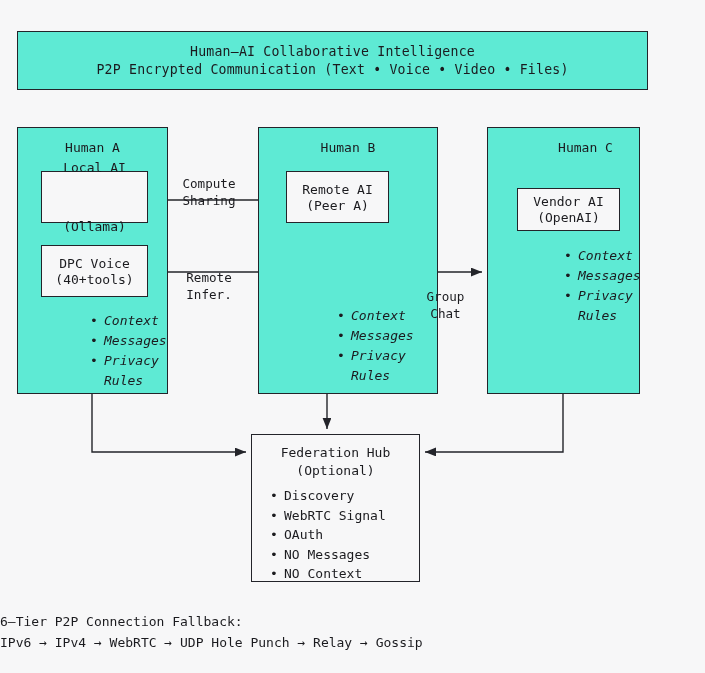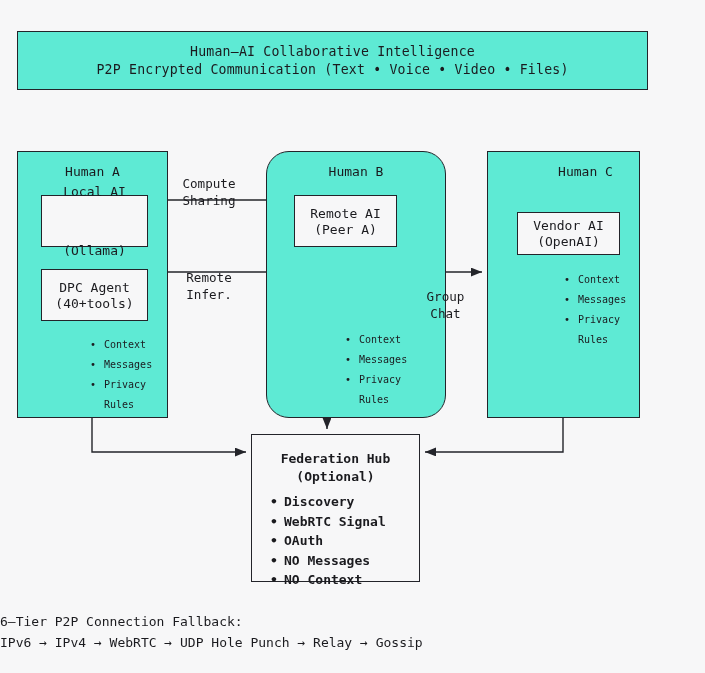--- a/index.html
+++ b/index.html
@@ -46,24 +46,23 @@
   .header-line {
     font-size: 13.2px;
     letter-spacing: 0.2px;
     white-space: nowrap;
   }
   .column {
     top: 127px;
     height: 267px;
     padding-top: 12px;
     box-sizing: border-box;
-    margin-top: 24px;
   }
   .col-a { left: 17px;  width: 151px; }
-  .col-b { left: 266px; width: 180px; border-radius: 23px; }
+  .col-b { left: 258px; width: 180px; }
   .col-c { left: 487px; width: 153px; padding-left: 44px; }
 
   .col-title {
     text-align: center;
     font-size: 13px;
     margin-bottom: 10px;
   }
   .inner-box {
     position: absolute;
     box-sizing: border-box;
@@ -86,22 +85,23 @@
     left: 0; right: 0;
     top: 117px;
     text-align: center;
     font-size: 13px;
     line-height: 18px;
   }
   .bullets {
     position: absolute;
     list-style: none;
     margin: 0;
-    font-size: 10px;
+    font-size: 13px;
     line-height: 20px;
+    font-style: italic;
   }
   .bullets li {
     position: relative;
     padding-left: 14px;
     white-space: nowrap;
   }
   .bullets li.bullet::before {
     content: "\2022";
     position: absolute;
     left: 0;
@@ -111,22 +111,21 @@
   .bul-b { left: 38px; top: 178px; }
   .bul-c { left: 36px; top: 118px; }
 
   .hub-box {
     position: absolute;
     left: 251px; top: 434px;
     width: 169px; height: 148px;
     box-sizing: border-box;
     background: #f7f7f8;
     border: 1.4px solid #23242a;
-    padding-top: 15px;
-    font-weight: bold;
+    padding-top: 9px;
   }
   .hub-title {
     text-align: center;
     font-size: 13px;
     line-height: 18px;
   }
   .hub-bullets {
     list-style: none;
     margin: 6px 0 0 0;
     padding: 0 0 0 18px;
@@ -198,21 +197,21 @@
     <div class="header-line">P2P Encrypted Communication (Text • Voice • Video • Files)</div>
   </div>
 
   <div class="node column col-a">
     <div class="col-title">Human A</div>
     <div class="inner-box ai-box-a">
       <div>Local AI</div>
       <div>(Ollama)</div>
     </div>
     <div class="inner-box agent-box">
-      <div>DPC Agent</div>
+      <div>DPC Voice</div>
       <div>(40+tools)</div>
     </div>
     <ul class="bullets bul-a">
       <li class="bullet">Context</li>
       <li class="bullet">Messages</li>
       <li class="bullet">Privacy</li>
       <li>Rules</li>
     </ul>
   </div>
 

